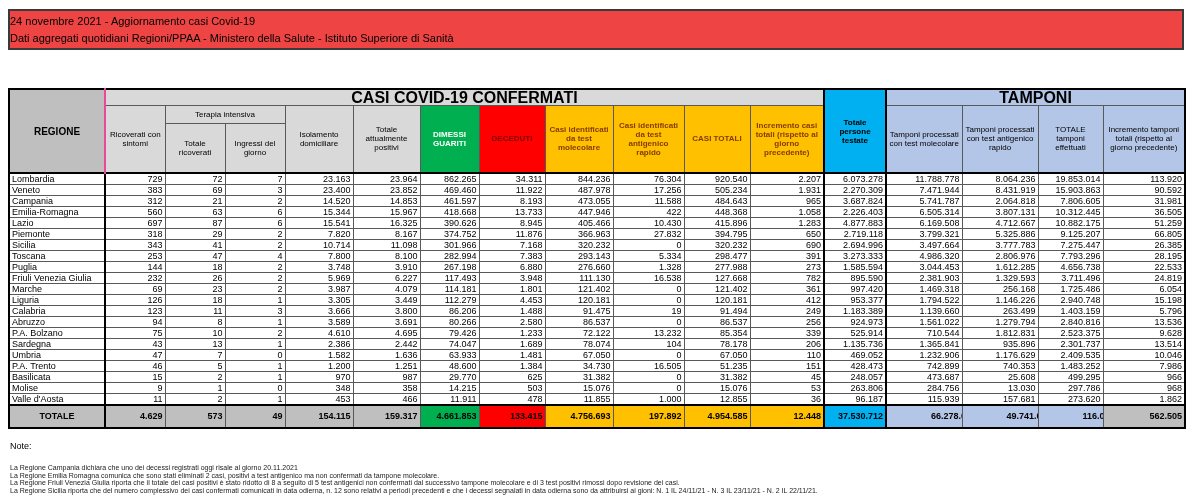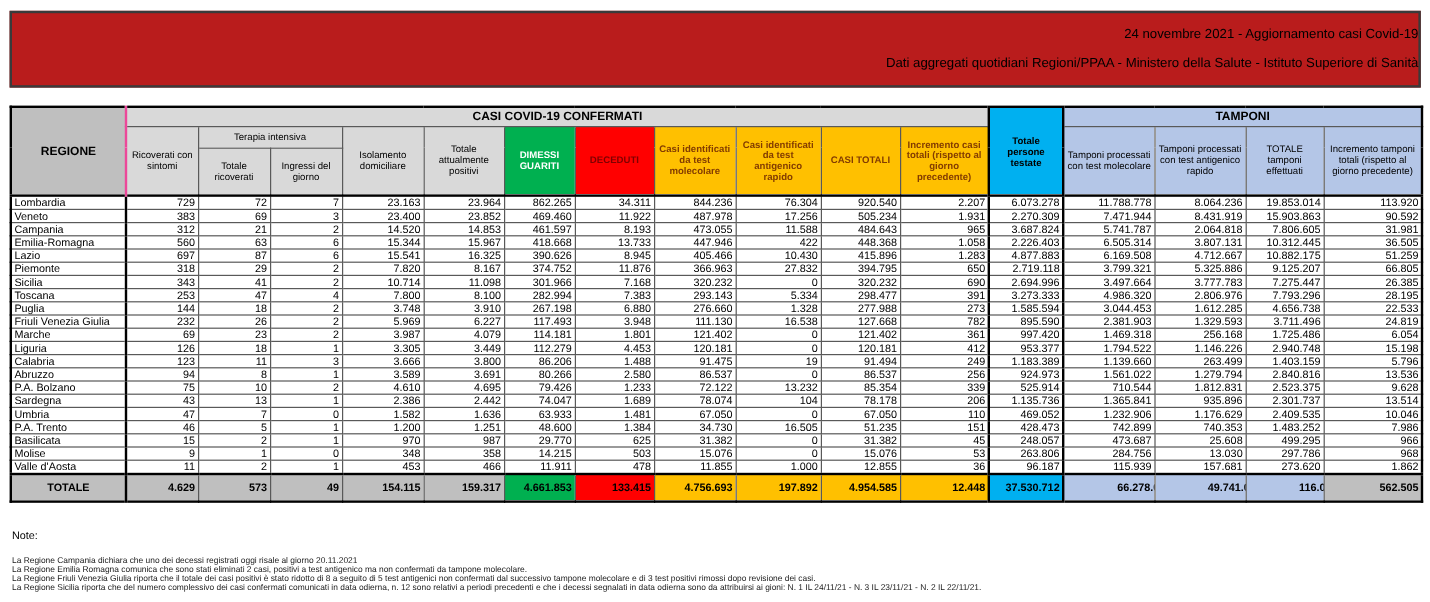--- a/index.html
+++ b/index.html
@@ -2,40 +2,40 @@
 <html style="--header_gray: #BFBFBF; --header_light_gray: #D9D9D9; --green: #00B050; --red: #FF0000; --amber: #FFC000; --cyan: #00B0F0; --periwinkle: #B4C6E7; --dark_red_text: #7F0000; --amber_text: #833C00;"><head>
 <meta charset="utf-8">
 <style>
   * { box-sizing: border-box; }
   html,body { margin:0; padding:0; background:#fff; }
   .page {
     position:relative; width:1192px; height:502px; background:#ffffff;
     font-family:"Liberation Sans", sans-serif; color:#000; overflow:hidden;
   }
   .title-box {
-    position:absolute; left:8px; right:8px; top:9px; height:64px;
-    border:2px solid #3a3a3a; background:#b91c1c;
-    display:flex; flex-direction:column; justify-content:space-evenly; text-align:right;
+    position:absolute; left:8px; right:8px; top:9px; height:41px;
+    border:2px solid #3a3a3a; background:#ef4444;
+    display:flex; flex-direction:column; justify-content:space-evenly; text-align:left;
   }
   .title-line { font-size:11px; line-height:12px; }
 
   table.covid {
     position:absolute; left:8px; top:88px; width:1176px;
     border-collapse:collapse; table-layout:fixed; border:2px solid #000;
   }
   th, td { border:1px solid #595959; overflow:hidden; padding:0 2px; }
   thead { border-bottom:2px solid #000; }
   thead th {
     font-size:8px; font-weight:normal; text-align:center; vertical-align:middle;
     line-height:9px; background:var(--header_light_gray); padding:1px 2px;
   }
   thead tr.banner-row th { height:16px; }
   thead tr.mid-row th { height:18px; }
-  thead tr.sub-row th { height:40px;margin-left:36px; }
-  th.banner { font-weight:bold; font-size:10px; }
+  thead tr.sub-row th { height:50px;margin-left:36px; }
+  th.banner { font-weight:bold; font-size:16px; }
   th.regione-h { background:var(--header_gray); font-weight:bold; font-size:10px; border-right:2px solid #ec4899; }
   th.green-h { background:var(--green); color:#ffffff; font-weight:bold; }
   th.red-h { background:var(--red); color:var(--dark_red_text); font-weight:bold; }
   th.amber-h { background:var(--amber); color:var(--amber_text); font-weight:bold; }
   th.cyan-h { background:var(--cyan); color:#000; font-weight:bold; border-left:2px solid #000; border-right:2px solid #000; }
   th.peri-h { background:var(--periwinkle); color:#000; }
 
   tbody td { font-size:9px; height:10px; line-height:10px; background:#fff; }
   tbody td.region-name { text-align:left; border-right:2px solid #000; white-space:nowrap; }
   td.num { text-align:right; font-variant-numeric:tabular-nums; white-space:nowrap; }

